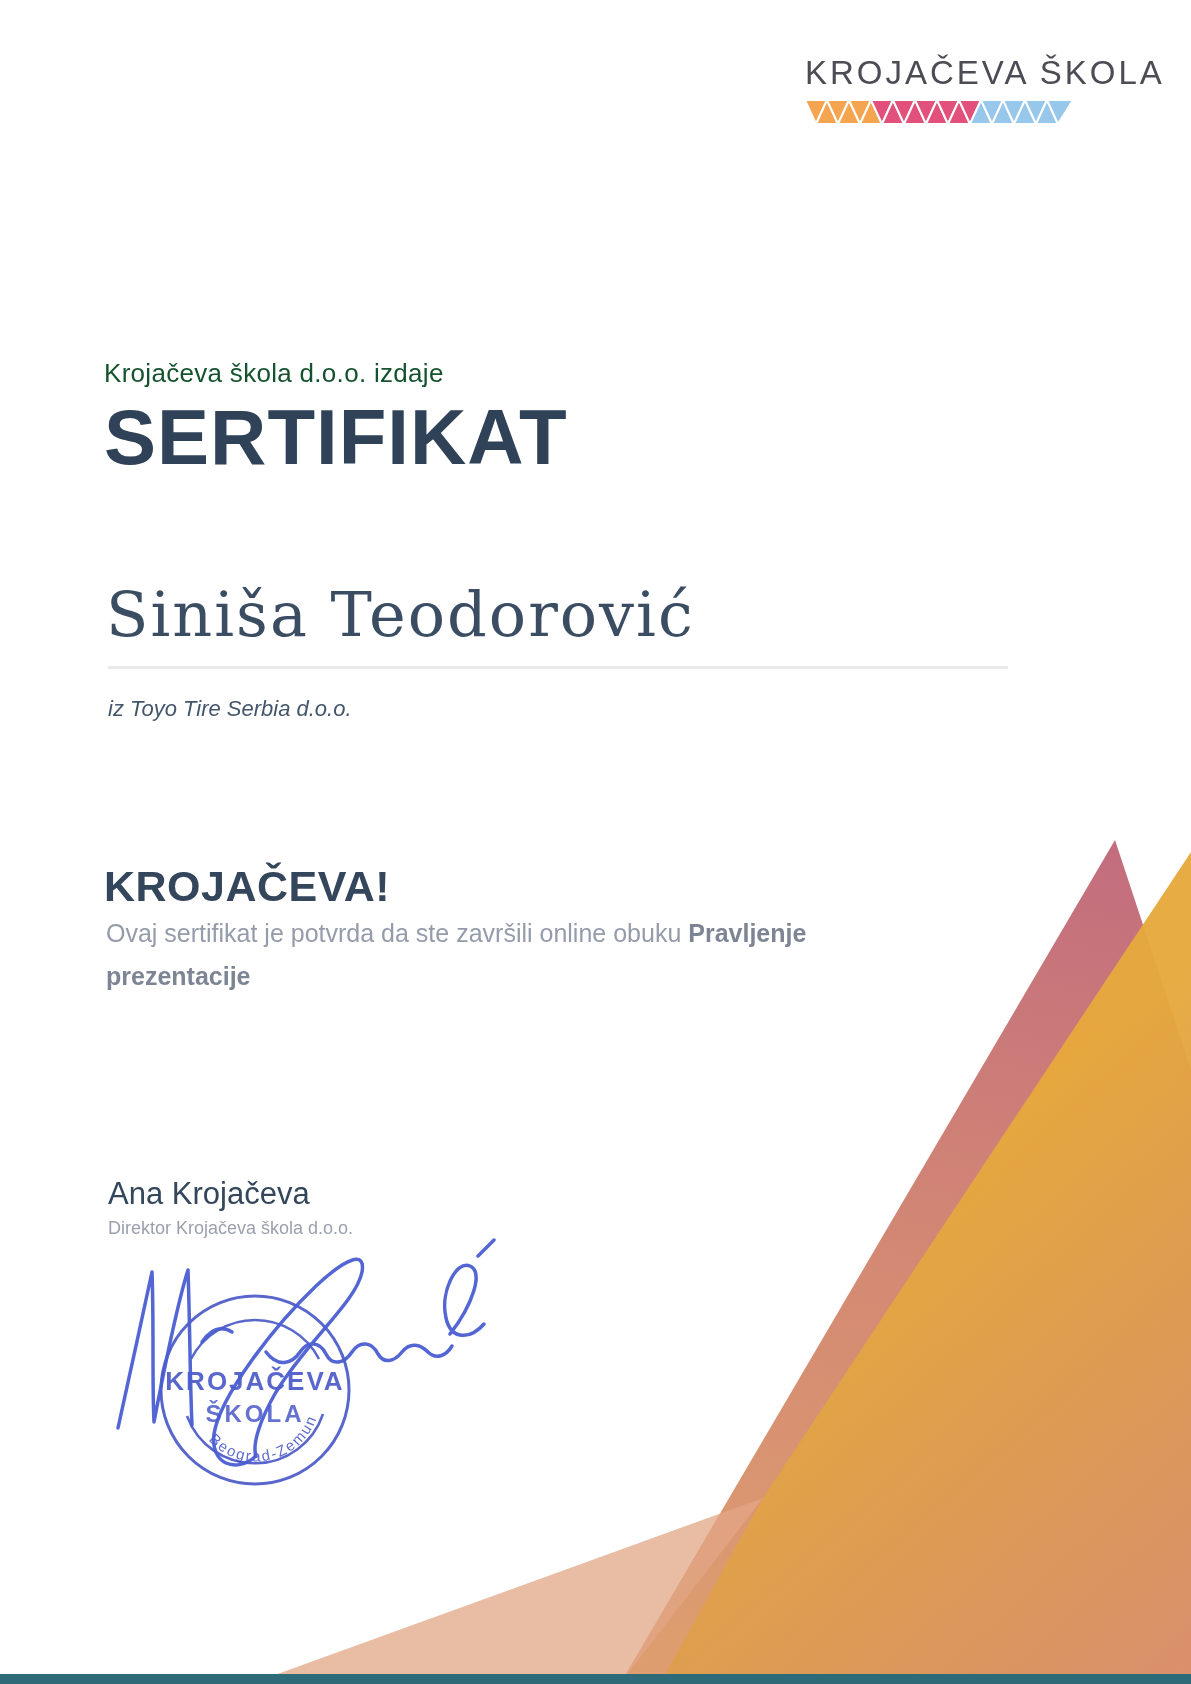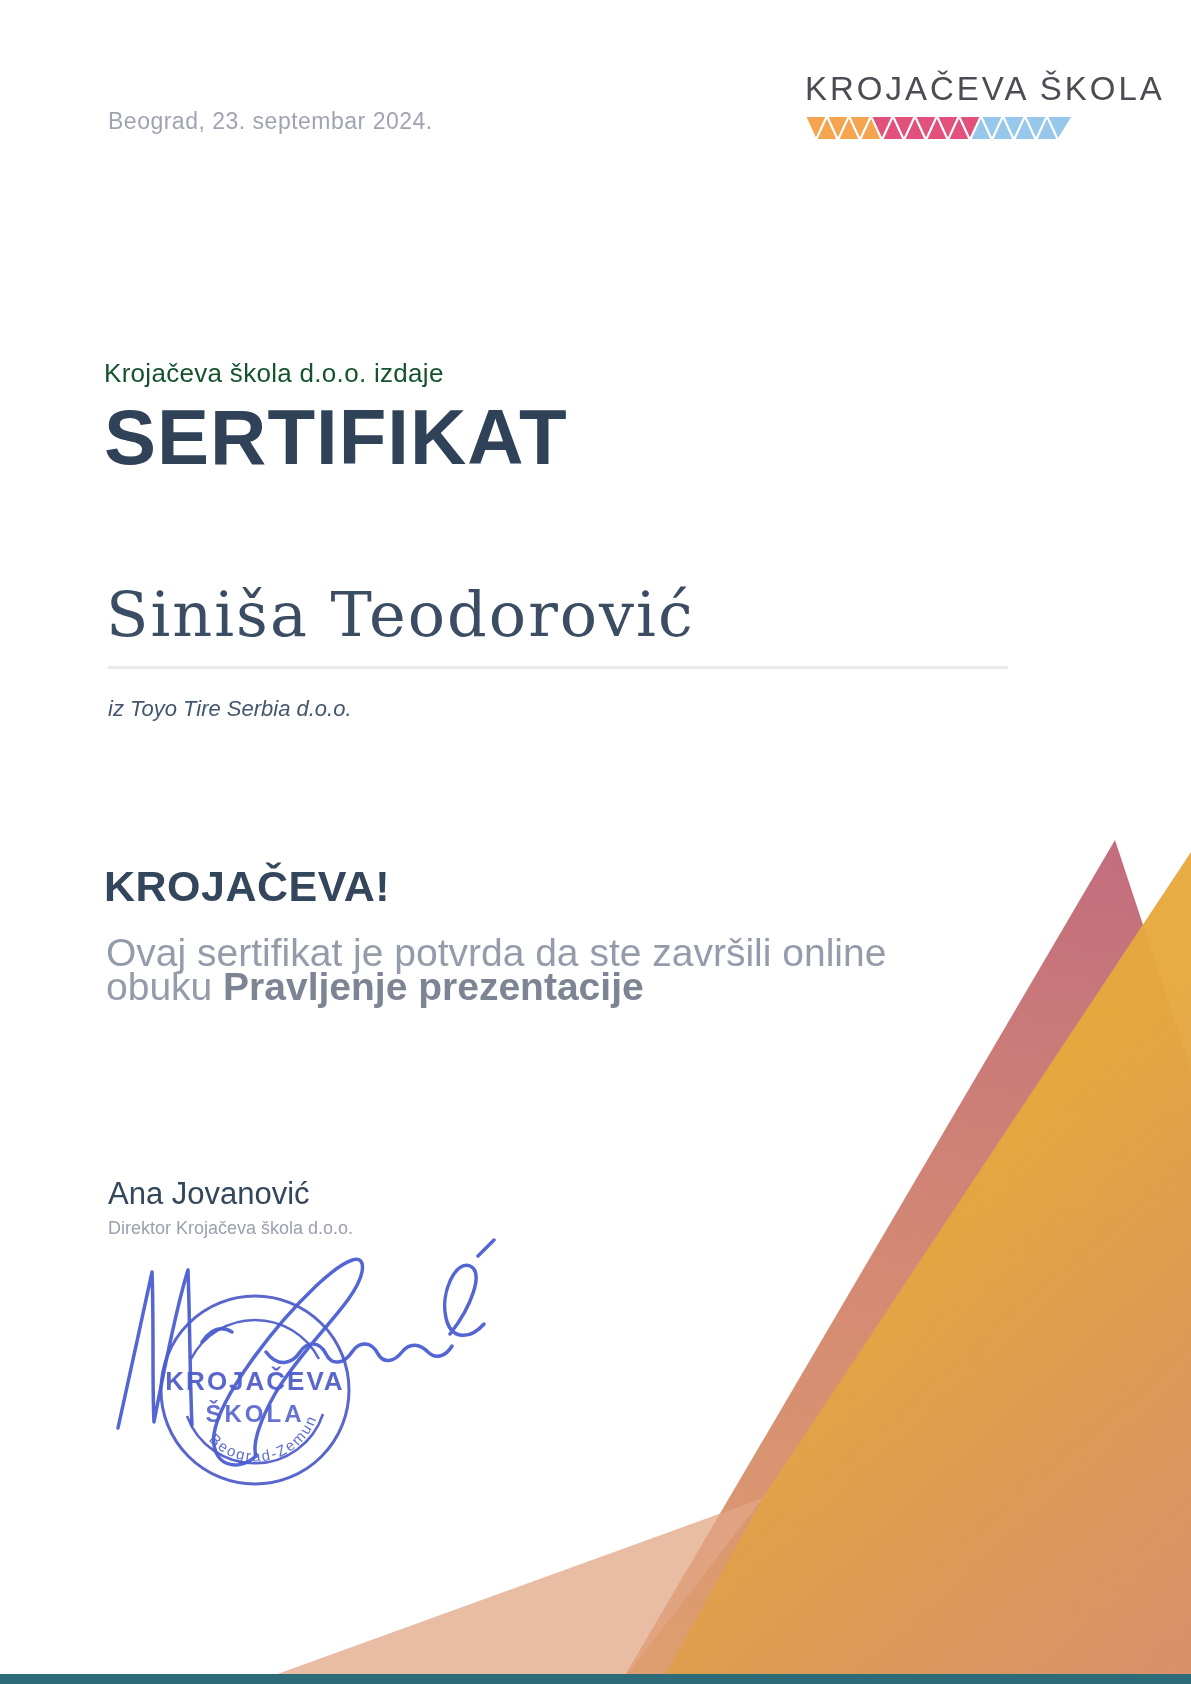--- a/index.html
+++ b/index.html
@@ -16,21 +16,21 @@
   .bottom-bar{
     position:absolute;left:0;bottom:0;width:100%;height:10px;
     background:#2e6b79;
   }
   
   .date-line{
     position:absolute;left:108px;top:108px;
     font-size:23px;color:#a0a4b2;letter-spacing:.5px;
   }
   .logo{
-    position:absolute;top:70px;right:118px;width:268px;text-align:right;
+    position:absolute;top:54px;right:118px;width:268px;text-align:right;
   }
   .logo-text{
     font-size:33px;color:#4c4c54;letter-spacing:3px;font-weight:400;
     white-space:nowrap;display:block;text-align:right;
   }
   .logo-zigzag{display:block;margin-top:8px;}
   
   .issuer-line{
     position:absolute;left:104px;top:358px;
     font-size:26px;color:#14532d;letter-spacing:.3px;
@@ -52,22 +52,22 @@
   .recipient-company{
     position:absolute;left:108px;top:696px;
     font-size:22px;font-style:italic;color:#44566b;
   }
   
   .congrats-heading{
     position:absolute;left:104px;top:862px;
     font-size:43px;font-weight:600;color:#33465c;letter-spacing:.5px;
   }
   .congrats-body{
-    position:absolute;left:106px;top:936px;width:820px;
-    font-size:39px;line-height:34px;color:#949baa;
+    position:absolute;left:106px;top:912px;width:820px;
+    font-size:25px;line-height:43px;color:#949baa;
   }
   .congrats-body strong{color:#7d8594;font-weight:600;}
   
   .signatory-name{
     position:absolute;left:108px;top:1176px;
     font-size:31px;color:#33465c;
   }
   .signatory-role{
     position:absolute;left:108px;top:1218px;
     font-size:18px;color:#9aa0ae;
@@ -90,21 +90,20 @@
         <stop offset="0" stop-color="#e6a93c"></stop>
         <stop offset="0.5" stop-color="#dd9b52"></stop>
         <stop offset="1" stop-color="#d9906b"></stop>
       </linearGradient>
     </defs>
     <polygon points="1115,840 620,1684 1394,1684" fill="url(#gradA)"></polygon>
     <polygon points="763,1498 1191,852 1191,1684 660,1684" fill="url(#gradB)" opacity="0.96"></polygon>
     <polygon points="763,1498 250,1684 620,1684" fill="#e2a685" opacity="0.75"></polygon>
   </svg>
 
-  <div class="date-line">Beograd, 23. septembar 2024.</div>
 
   <div class="logo">
     <span class="logo-text">KROJAČEVA ŠKOLA</span>
     <svg class="logo-zigzag" width="268" height="26" viewBox="0 0 268 26" aria-hidden="true">
 
       <polygon points="0,0 22,0 11,24" fill="#F5A54F" stroke="#fff" stroke-width="2"></polygon>
       <polygon points="11,24 33,24 22,0" fill="#F5A54F" stroke="#fff" stroke-width="2"></polygon>
       <polygon points="22,0 44,0 33,24" fill="#F5A54F" stroke="#fff" stroke-width="2"></polygon>
       <polygon points="33,24 55,24 44,0" fill="#F5A54F" stroke="#fff" stroke-width="2"></polygon>
       <polygon points="44,0 66,0 55,24" fill="#F5A54F" stroke="#fff" stroke-width="2"></polygon>
@@ -137,21 +136,21 @@
   <div class="recipient-name">Siniša  Teodorović</div>
   <div class="name-rule"></div>
   <div class="recipient-company">iz Toyo Tire Serbia d.o.o.</div>
 
   <div class="congrats-heading">KROJAČEVA!</div>
   <div class="congrats-body">
     <span>Ovaj sertifikat je potvrda da ste završili online obuku</span>
     <strong>Pravljenje prezentacije</strong>
   </div>
 
-  <div class="signatory-name">Ana Jovanović</div>
+  <div class="signatory-name">Ana Krojačeva</div>
   <div class="signatory-role">Direktor Krojačeva škola d.o.o.</div>
 
   <svg class="signature-block" width="430" height="300" viewBox="0 0 430 300" aria-hidden="true">
 
     <g stroke="#4353C6" fill="none" opacity="0.88">
       <circle cx="185" cy="160" r="94" stroke-width="3"></circle>
       <path d="M 121,129 A 72,72 0 0 1 249,129" stroke-width="2.5"></path>
       <path d="M 117,186 A 72,72 0 0 0 253,184" stroke-width="2.5"></path>
     </g>
     <text x="185" y="160" text-anchor="middle" font-family="Liberation Sans, sans-serif" font-size="26" font-weight="bold" letter-spacing="2" fill="#4353C6" opacity="0.88">KROJAČEVA</text>

